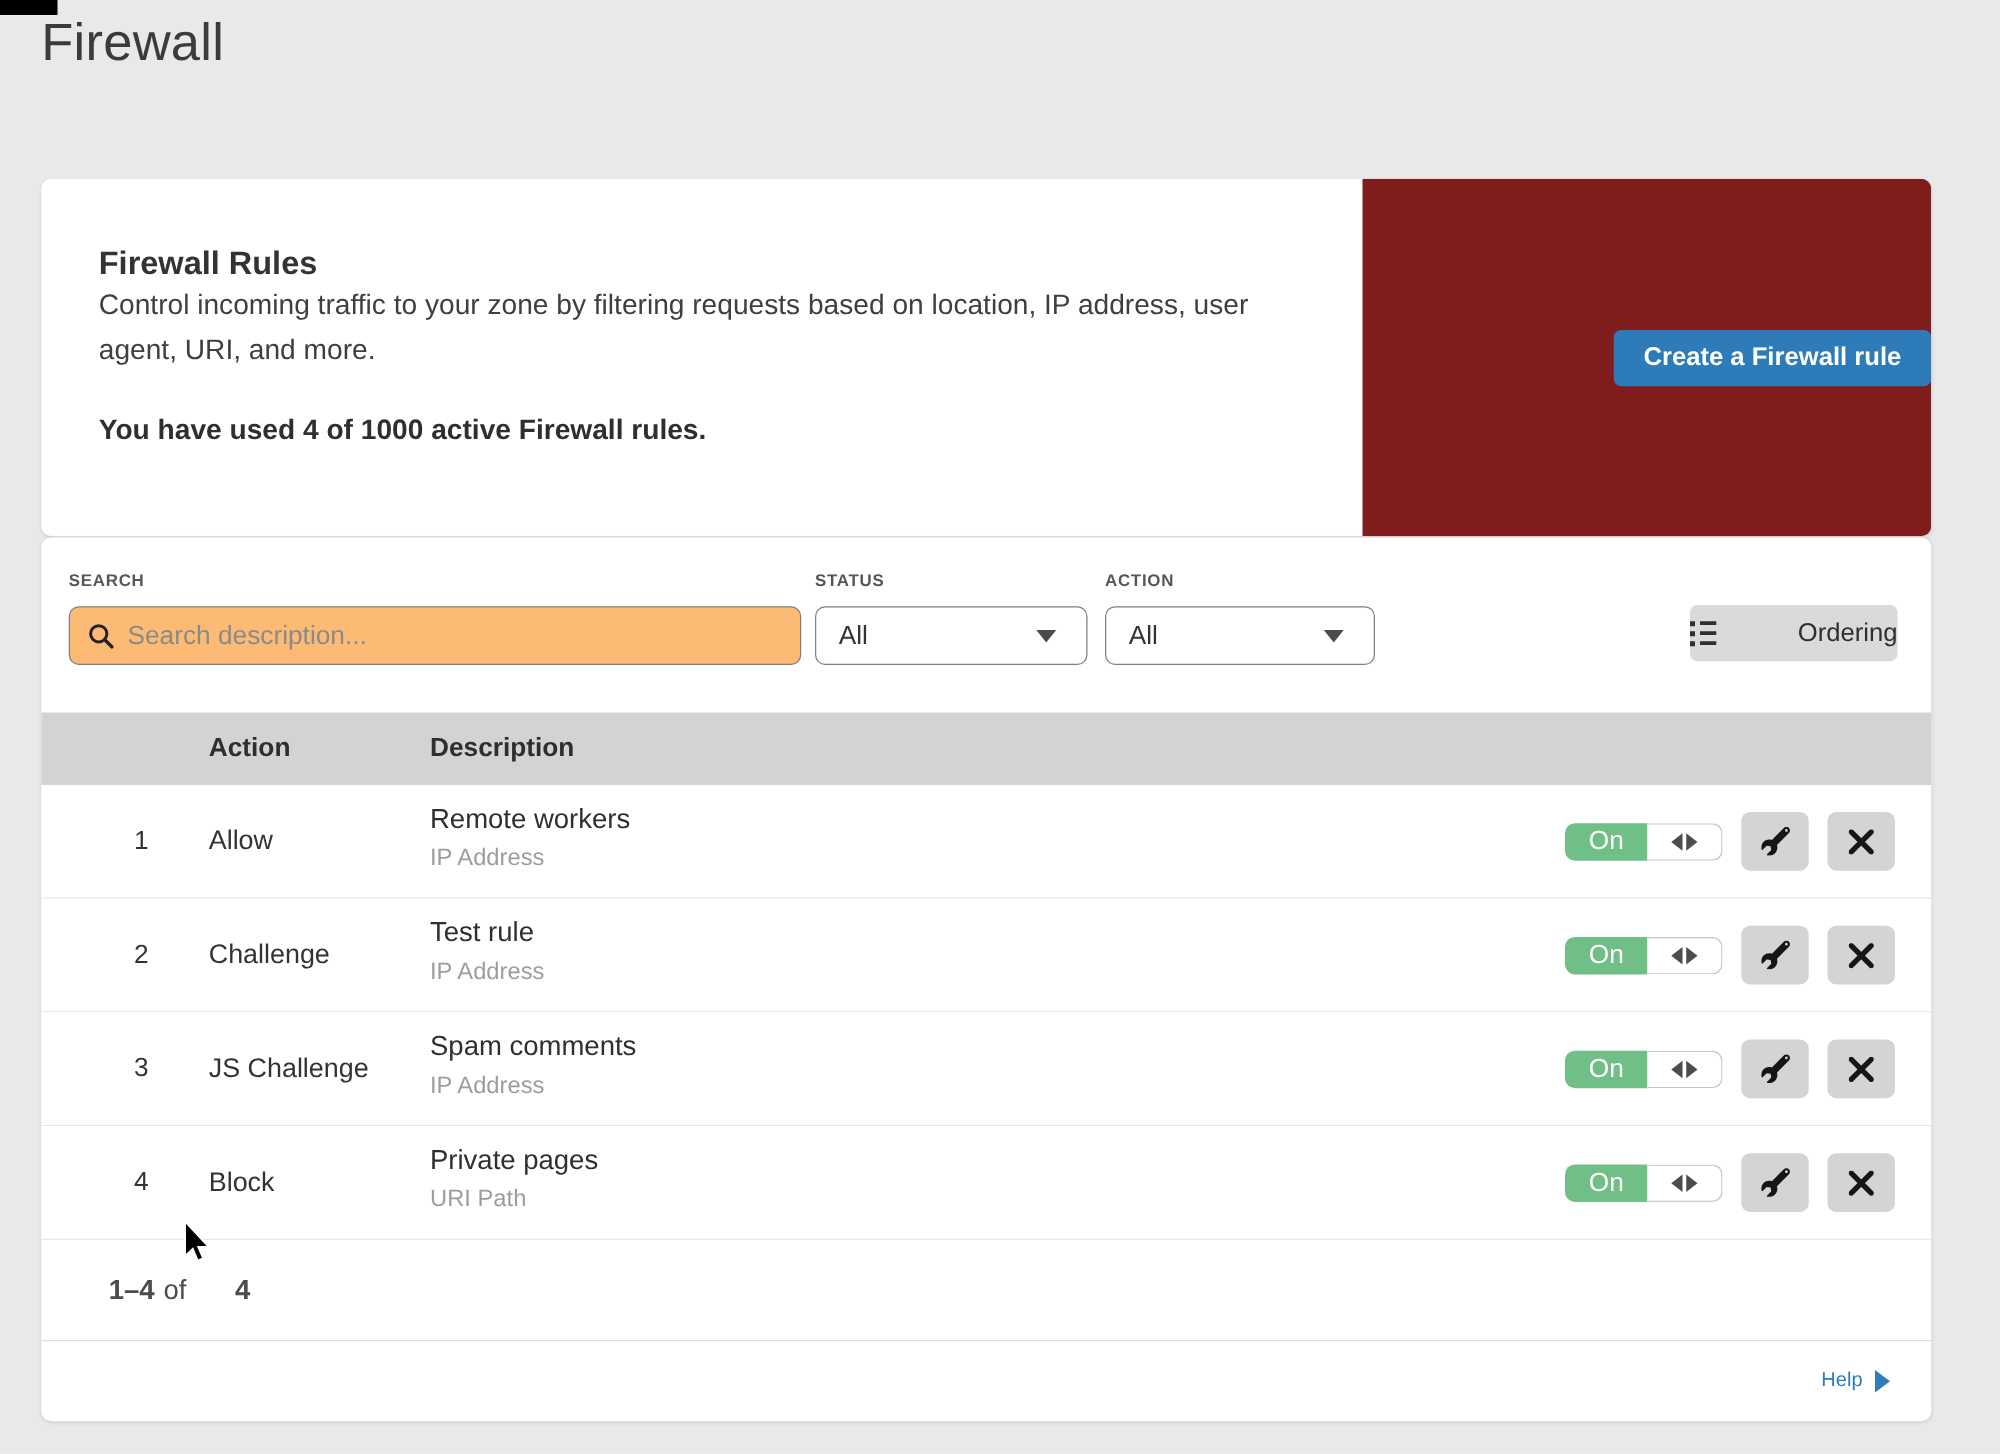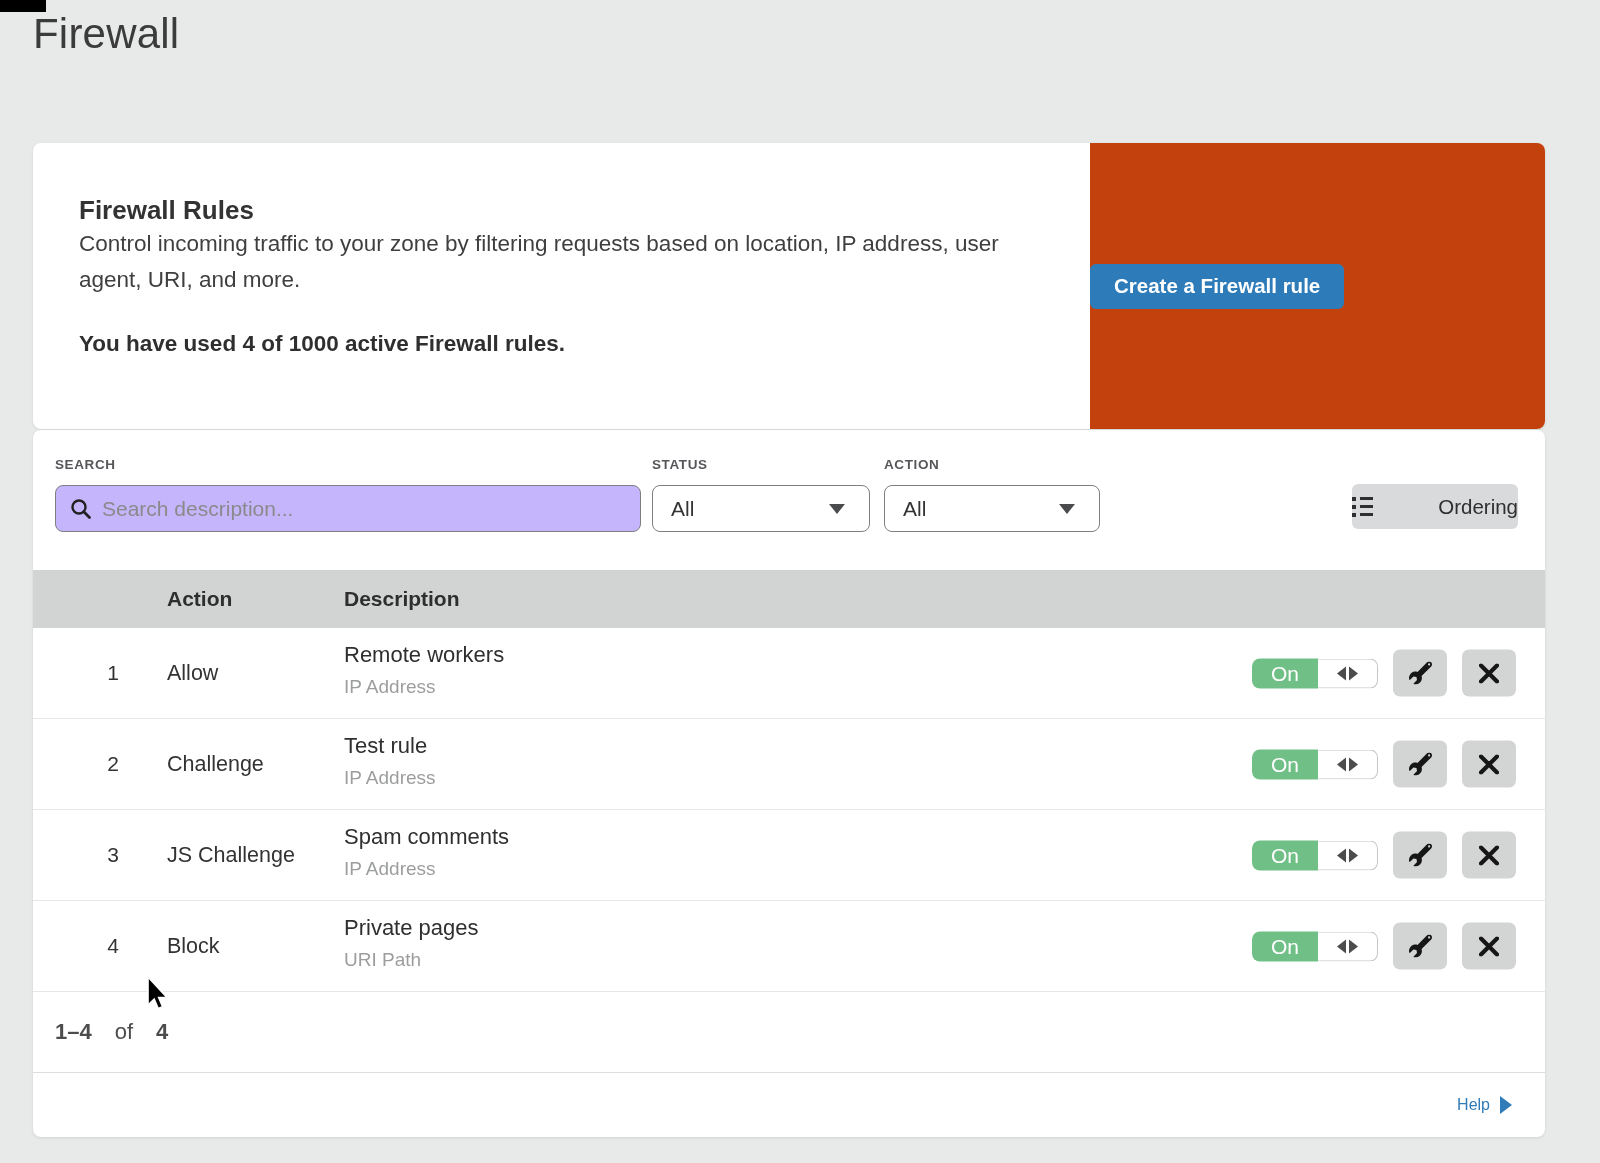--- a/index.html
+++ b/index.html
@@ -28,22 +28,22 @@
     display: flex;
   }
   .info-left { flex: 0 0 1057px; padding: 52px 60px 0 46px; }
   .info-title { font-size: 26px; font-weight: 700; color: #333; }
   .info-desc {
     font-size: 22.5px; line-height: 36px;
     color: #3f3f3f; max-width: 950px;
   }
   .info-usage { margin-top: 33px; font-size: 22.5px; font-weight: 700; color: #2f2f2f; }
   .info-right {
-    flex: 1; background: #c2410c;
-    display: flex; align-items: center; justify-content: flex-start;
+    flex: 1; background: #7f1d1d;
+    display: flex; align-items: center; justify-content: flex-end;
   }
   .create-btn {
     background: #2d7cb9; color: #fff; border: none; border-radius: 6px;
     font-family: inherit; font-size: 20.5px; font-weight: 600;
     padding: 0 24px; height: 45px; min-width: 248px; cursor: pointer;
   }
 
   
   .main-card {
     position: absolute; left: 33px; top: 430px; width: 1512px; height: 707px;
@@ -53,21 +53,21 @@
   .filter-bar { position: relative; height: 140px; }
   .filter-label {
     font-size: 13.5px; font-weight: 700; color: #56575b; letter-spacing: 0.6px;
   }
   .filter-group { position: absolute; top: 27px; }
   .fg-search { left: 22px; }
   .fg-status { left: 619px; }
   .fg-action { left: 851px; }
   .search-box {
     margin-top: 13px; width: 586px; height: 47px;
-    border: 1.5px solid #7e7f80; border-radius: 8px; background: #c4b5fd;
+    border: 1.5px solid #7e7f80; border-radius: 8px; background: #fdba74;
     display: flex; align-items: center; padding: 0 14px;
   }
   .search-box svg { flex: 0 0 auto; }
   .search-input {
     border: none; outline: none; flex: 1; margin-left: 10px;
     font-family: inherit; font-size: 21px; color: #333; background: transparent;
   }
   .search-input::placeholder { color: #8a8a8a; }
   .select-box {
     margin-top: 13px; height: 47px; background: #fff;
@@ -138,22 +138,22 @@
     width: 54px; height: 47px; background: #d3d4d4; border: none; border-radius: 7px;
     display: flex; align-items: center; justify-content: center; cursor: pointer;
   }
 
   
   .pagination {
     height: 81px; border-bottom: 1px solid #dcdddd;
     display: flex; align-items: center; padding-left: 22px;
     font-size: 22px; color: #4c4c4c;
   }
-  .pg-bold { font-weight: 700; }
-  .pg-of { margin: 0 23px; font-weight: 400; }
+  .pg-bold { font-weight: 700; margin-left: 32px; }
+  .pg-of { margin: 0 7px; font-weight: 400; }
   .help-row {
     height: 63px; display: flex; align-items: center; justify-content: flex-end;
     padding-right: 33px;
   }
   .help-link {
     display: flex; align-items: center; gap: 10px; cursor: pointer;
     color: #2f7cb9; font-size: 16px; text-decoration: none;
   }
   .help-caret {
     width: 0; height: 0;

